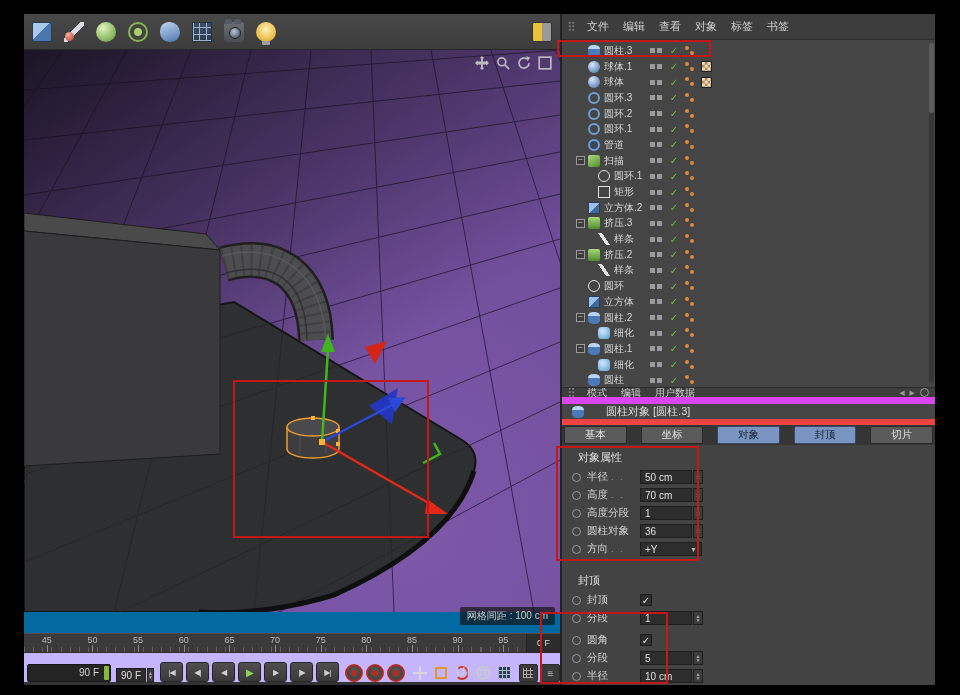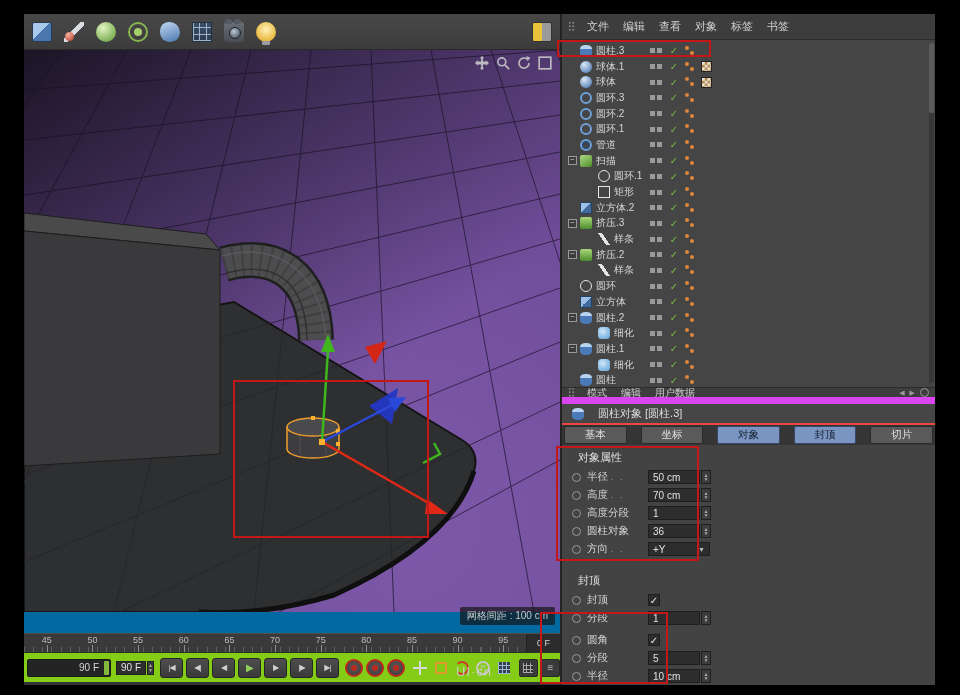--- a/index.html
+++ b/index.html
@@ -39,21 +39,21 @@
   .hud{position:absolute;right:5px;bottom:8px;background:rgba(18,18,18,.68);color:#c9c9c9;font-size:10px;padding:2px 7px;border-radius:2px;z-index:5}
 
   
   .ruler{height:19px;background:#3a3a3a;border-top:1px solid #4d4d4d;display:flex}
   .ticks{flex:1;display:flex;background-image:repeating-linear-gradient(90deg,#606060 0 1px,transparent 1px 9.13px);background-size:100% 5px;background-position:left bottom;background-repeat:no-repeat}
   .tick{flex:1;color:#bcbcbc;font-size:9px;text-align:center;line-height:13px;position:relative}
   .tick::after{content:'';position:absolute;left:50%;bottom:0;width:1px;height:7px;background:#8d8d8d}
   .frame-box{width:34px;background:#2c2c2c;border-left:1px solid #212121;color:#ddd;font-size:9px;display:flex;align-items:center;justify-content:center}
 
   
-  .transport{height:30px;background:#84cc16;border-top:1px solid #2d2d2d;display:flex;align-items:center;padding:0 3px}
+  .transport{height:30px;background:#c4b5fd;border-top:1px solid #2d2d2d;display:flex;align-items:flex-end;padding:0 3px}
   .range-slider{width:84px;height:18px;background:#242424;border:1px solid #181818;position:relative;border-radius:2px;flex:none}
   .range-label{position:absolute;right:11px;top:1px;line-height:14px;color:#d5d5d5;font-size:10px}
   .range-handle{position:absolute;right:1px;top:1px;width:5px;height:14px;background:#86b83e;border-radius:1px}
   .tp-group{display:flex;gap:3px;margin-left:6px;align-items:center}
   .tp-btn{width:23px;height:20px;background:linear-gradient(#4e4e4e,#3a3a3a);border:1px solid #252525;border-radius:3px;color:#cfcfcf;font-size:8px;display:flex;align-items:center;justify-content:center;letter-spacing:-1px}
   .tp-btn.accent{color:#8fd05a;font-size:10px}
   .rec-btn{width:18px;height:18px;border-radius:50%;border:2px solid #b92a1e;background:radial-gradient(circle at 50% 42%,#5c5c5c,#383838);position:relative}
   .rec-btn::after{content:'';position:absolute;inset:4px;border-radius:50%;background:#b92a1e}
   .ch{width:18px;height:18px;position:relative}
   .ch-cross::before{content:'';position:absolute;left:8px;top:2px;width:2px;height:14px;background:#d8d8d8}
@@ -69,21 +69,21 @@
   
   .coordbar{height:24px;background:#3b3b3b;border-top:1px solid #2c2c2c;display:flex;align-items:center;color:#ccc;font-size:11px;padding-left:318px;gap:30px}
   .coord-group{display:flex;align-items:center;gap:6px}
   .grip{width:7px;height:11px;background-image:radial-gradient(#828282 1px,transparent 1.3px);background-size:3.5px 3.5px;flex:none}
 
   
   .om-menubar{height:26px;background:#3d3d3d;border-bottom:1px solid #2c2c2c;display:flex;align-items:center;gap:6px;padding:0 6px;color:#d0d0d0;font-size:11px}
   .menu-items{display:flex;gap:2px}
   .menu-item{padding:2px 6px;border-radius:2px}
   .om-tree{height:348px;position:relative;background:#454545;border-bottom:1px solid #2c2c2c;padding-top:3px;overflow:hidden}
-  .om-row{height:15.7px;display:flex;align-items:center;position:relative;padding-left:6px;color:#d6d6d6;font-size:10px;white-space:nowrap}
+  .om-row{height:15.7px;display:flex;align-items:center;position:relative;padding-left:14px;color:#d6d6d6;font-size:10px;white-space:nowrap}
   .om-row.child{padding-left:24px}
   .exp-spacer{width:10px;flex:none}
   .expander{width:9px;height:9px;flex:none;border:1px solid #9a9a9a;background:#3c3c3c;color:#ccc;font-size:8px;line-height:6px;text-align:center;margin-right:1px}
   .oi{width:12px;height:12px;margin:0 4px 0 2px;flex:none;position:relative}
   .oi-cylinder{background:linear-gradient(180deg,#b8d4f0 0 30%,#4a7ab8 30%);border-radius:45%/32%}
   .oi-sphere{background:radial-gradient(circle at 35% 30%,#d8e8f8,#3f6ca8);border-radius:50%}
   .oi-torus{border:2.5px solid #6f9fd8;border-radius:50%}
   .oi-tube{border:2px solid #6f9fd8;border-radius:50%;box-shadow:inset 0 0 0 1.5px #2c4a72}
   .oi-cube{background:linear-gradient(135deg,#9cc0e8 0 50%,#41699e 50%);border:1px solid #26415e;border-radius:1px}
   .oi-sweep{background:linear-gradient(145deg,#b0dc84,#4e8c2a);border-radius:2px}
@@ -102,33 +102,33 @@
   .layer-dots::before{content:'';position:absolute;left:0;top:0;width:4px;height:4px;border-radius:50%;background:#e0873a}
   .layer-dots::after{content:'';position:absolute;left:5px;top:5px;width:4px;height:4px;border-radius:50%;background:#e0873a}
   .tex-tag{width:11px;height:11px;border:1px solid #222;background:repeating-conic-gradient(#b9894e 0% 25%,#e8e2d4 25% 50%);background-size:5.5px 5.5px;flex:none}
   .tree-scroll{position:absolute;right:1px;top:3px;width:5px;height:340px;background:#383838;border-radius:2px}
   .tree-thumb{position:absolute;top:0;width:5px;height:70px;background:#5c5c5c;border-radius:2px}
 
   
   .modebar{height:16px;background:#3d3d3d;border-bottom:7px solid #d946ef;display:flex;align-items:center;gap:6px;padding:0 6px;color:#cfcfcf;font-size:10px}
   .mb-right{margin-left:auto;display:flex;align-items:center;gap:5px;color:#999;font-size:7px}
   .lock-dot{width:9px;height:9px;border:1.5px solid #999;border-radius:50%}
-  .am-title{height:21px;background:#464646;display:flex;align-items:center;gap:10px;padding:0 8px;color:#ddd;font-size:11px;border-bottom:2px solid #ef4444}
+  .am-title{height:21px;background:#464646;display:flex;align-items:center;gap:18px;padding:0 8px;color:#ddd;font-size:11px;border-bottom:6px solid #ef4444}
   .am-tabs{height:20px;background:#353535;display:flex;gap:14px;padding:1px 2px}
   .tab{flex:1;background:#5a5a5a;border:1px solid #2a2a2a;border-radius:2px;color:#e2e2e2;font-size:10.5px;display:flex;align-items:center;justify-content:center}
   .tab.active{background:#7a95c2;color:#141e2c;border-color:#39486a}
   .am-body{flex:1;background:#434343;overflow:hidden}
   .section-header{color:#e0e0e0;font-size:11px;padding:5px 16px 3px}
   .section-header.caps{margin-top:10px}
   .prop-row{height:18px;display:flex;align-items:center;padding-left:10px;color:#d5d5d5;font-size:10.5px;position:relative}
   .prop-row.gap{margin-top:4px}
   .rec{width:9px;height:9px;border:1.5px solid #989898;border-radius:50%;margin-right:6px;flex:none}
   .prop-label{white-space:nowrap}
   .leader{margin-left:3px;color:#9a9a9a;font-size:9px;letter-spacing:2px}
-  .ctl{position:absolute;left:86px;display:flex;align-items:center}
+  .ctl{position:absolute;left:78px;display:flex;align-items:center}
   .fld{display:flex;align-items:center;height:14px;background:#2d2d2d;border:1px solid #1e1e1e;color:#e0e0e0;font-size:10px;padding:0 4px;width:52px}
   .fld.tfld{width:44px;margin-left:5px}
   .fval{flex:1;white-space:nowrap}
   .fld.dd{width:62px}
   .dd-arrow{color:#bbb;font-size:7px;margin-left:3px}
   .spin{display:flex;flex-direction:column;justify-content:center;margin-left:1px;width:10px;height:14px;background:#3c3c3c;border:1px solid #1e1e1e}
   .spin i{font-style:normal;color:#aaa;font-size:5px;line-height:4.5px;text-align:center}
   .cbx{width:12px;height:12px;background:#2d2d2d;border:1px solid #1e1e1e;color:#e8e8e8;font-size:10px;line-height:11px;text-align:center}
 
   

